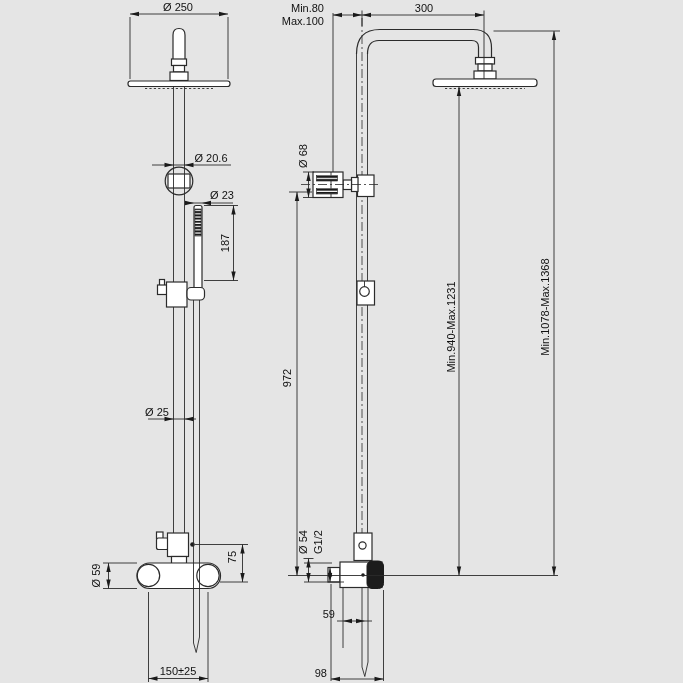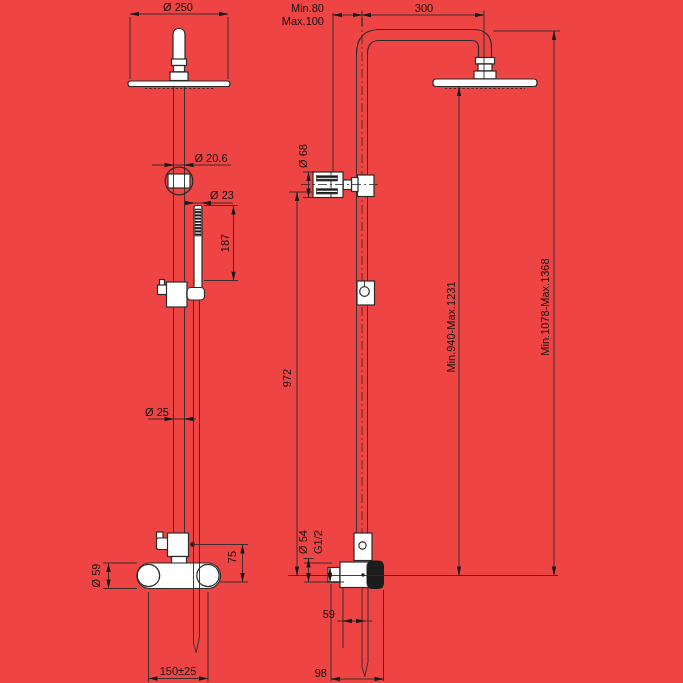--- a/index.html
+++ b/index.html
@@ -1,16 +1,16 @@
 <!DOCTYPE html>
 <html><head>
 <meta charset="utf-8">
 <style>
   html,body{margin:0;padding:0;background:#ffffff;}
-  .stage{position:relative;width:683px;height:683px;background:#ef4444;overflow:hidden;}
+  .stage{position:relative;width:683px;height:683px;background:#e5e5e5;overflow:hidden;}
   svg{position:absolute;left:0;top:0;}
   text{font-family:"Liberation Sans",sans-serif;font-size:11px;fill:#111;}
   .lbl{font-size:11px;}
   
   .part{fill:#ffffff;stroke:#2b2b2b;stroke-width:1.2;}
   .partnf{fill:none;stroke:#2b2b2b;stroke-width:1.2;}
   .dim{stroke:#2b2b2b;stroke-width:0.9;fill:none;}
   .cl{stroke:#2b2b2b;stroke-width:0.8;fill:none;stroke-dasharray:9 3 2 3;}
   .dash{stroke:#2b2b2b;stroke-width:0.9;fill:none;stroke-dasharray:2.2 2.2;}
   .ah{fill:#1a1a1a;stroke:none;}

